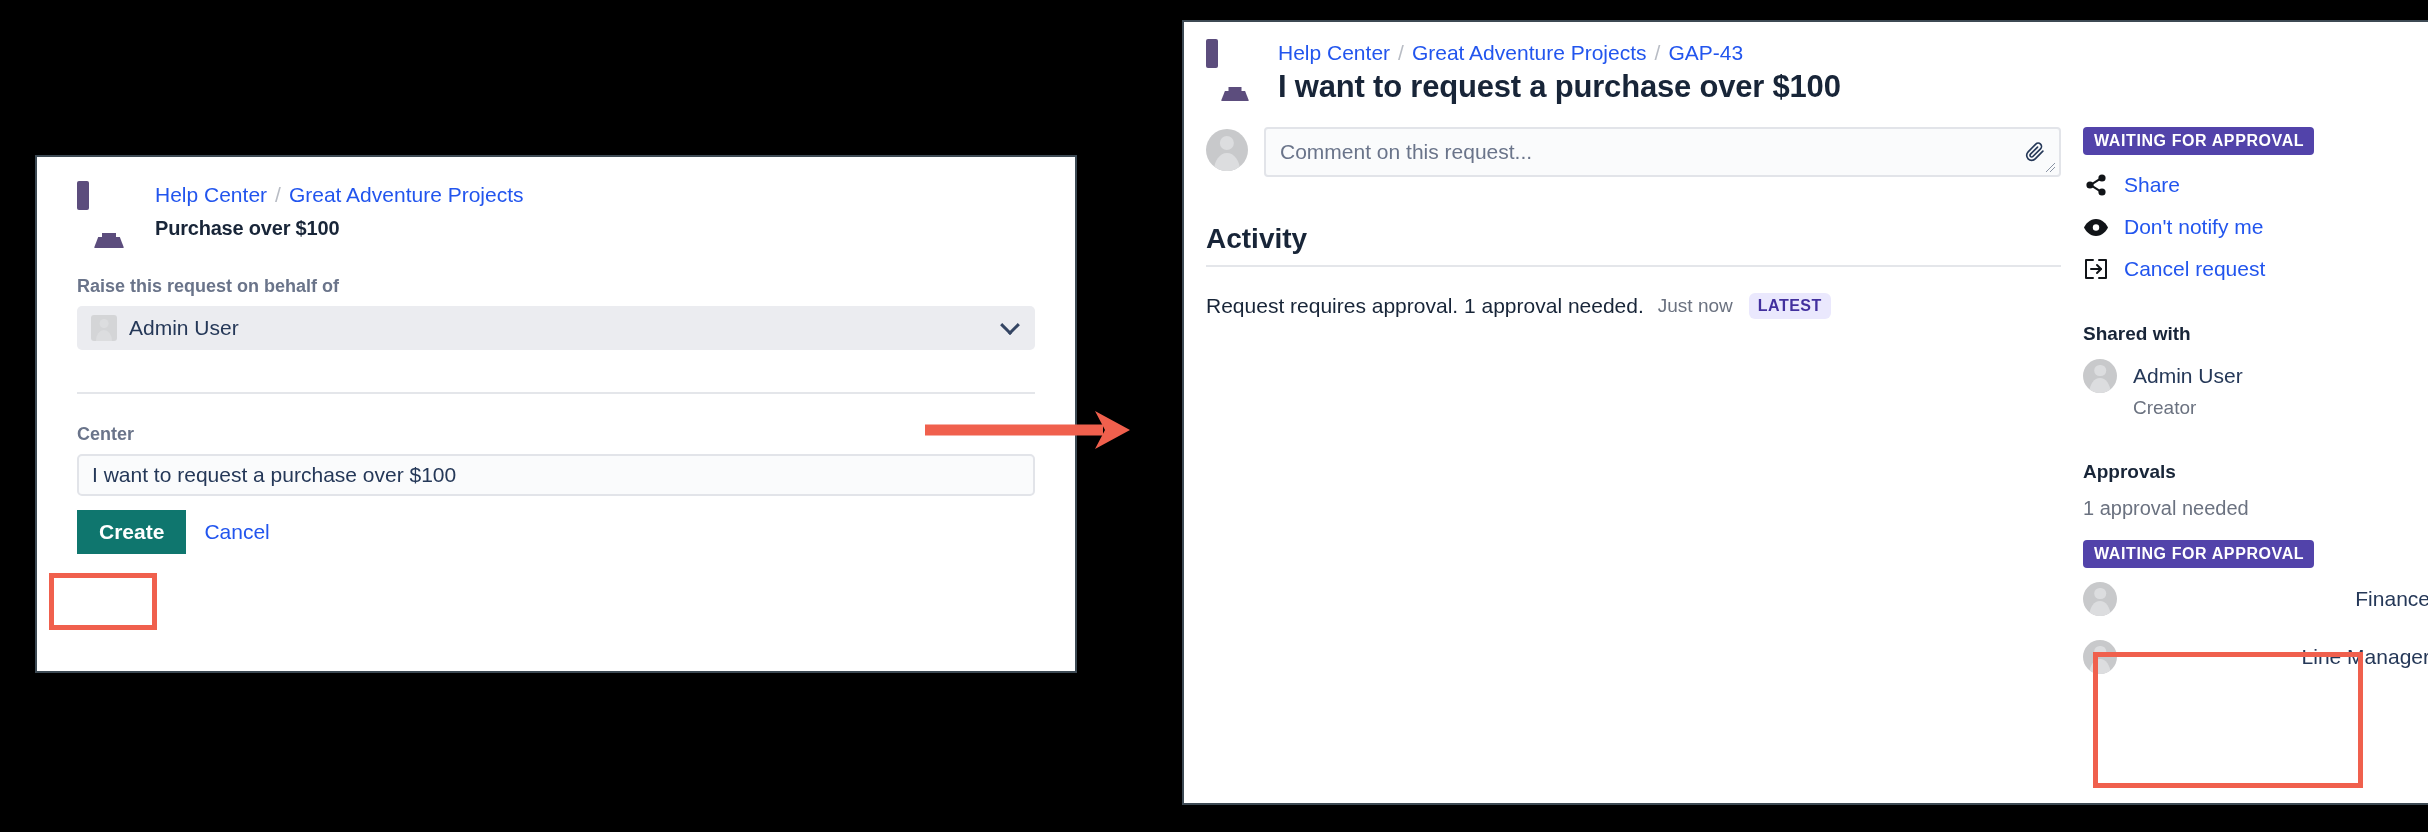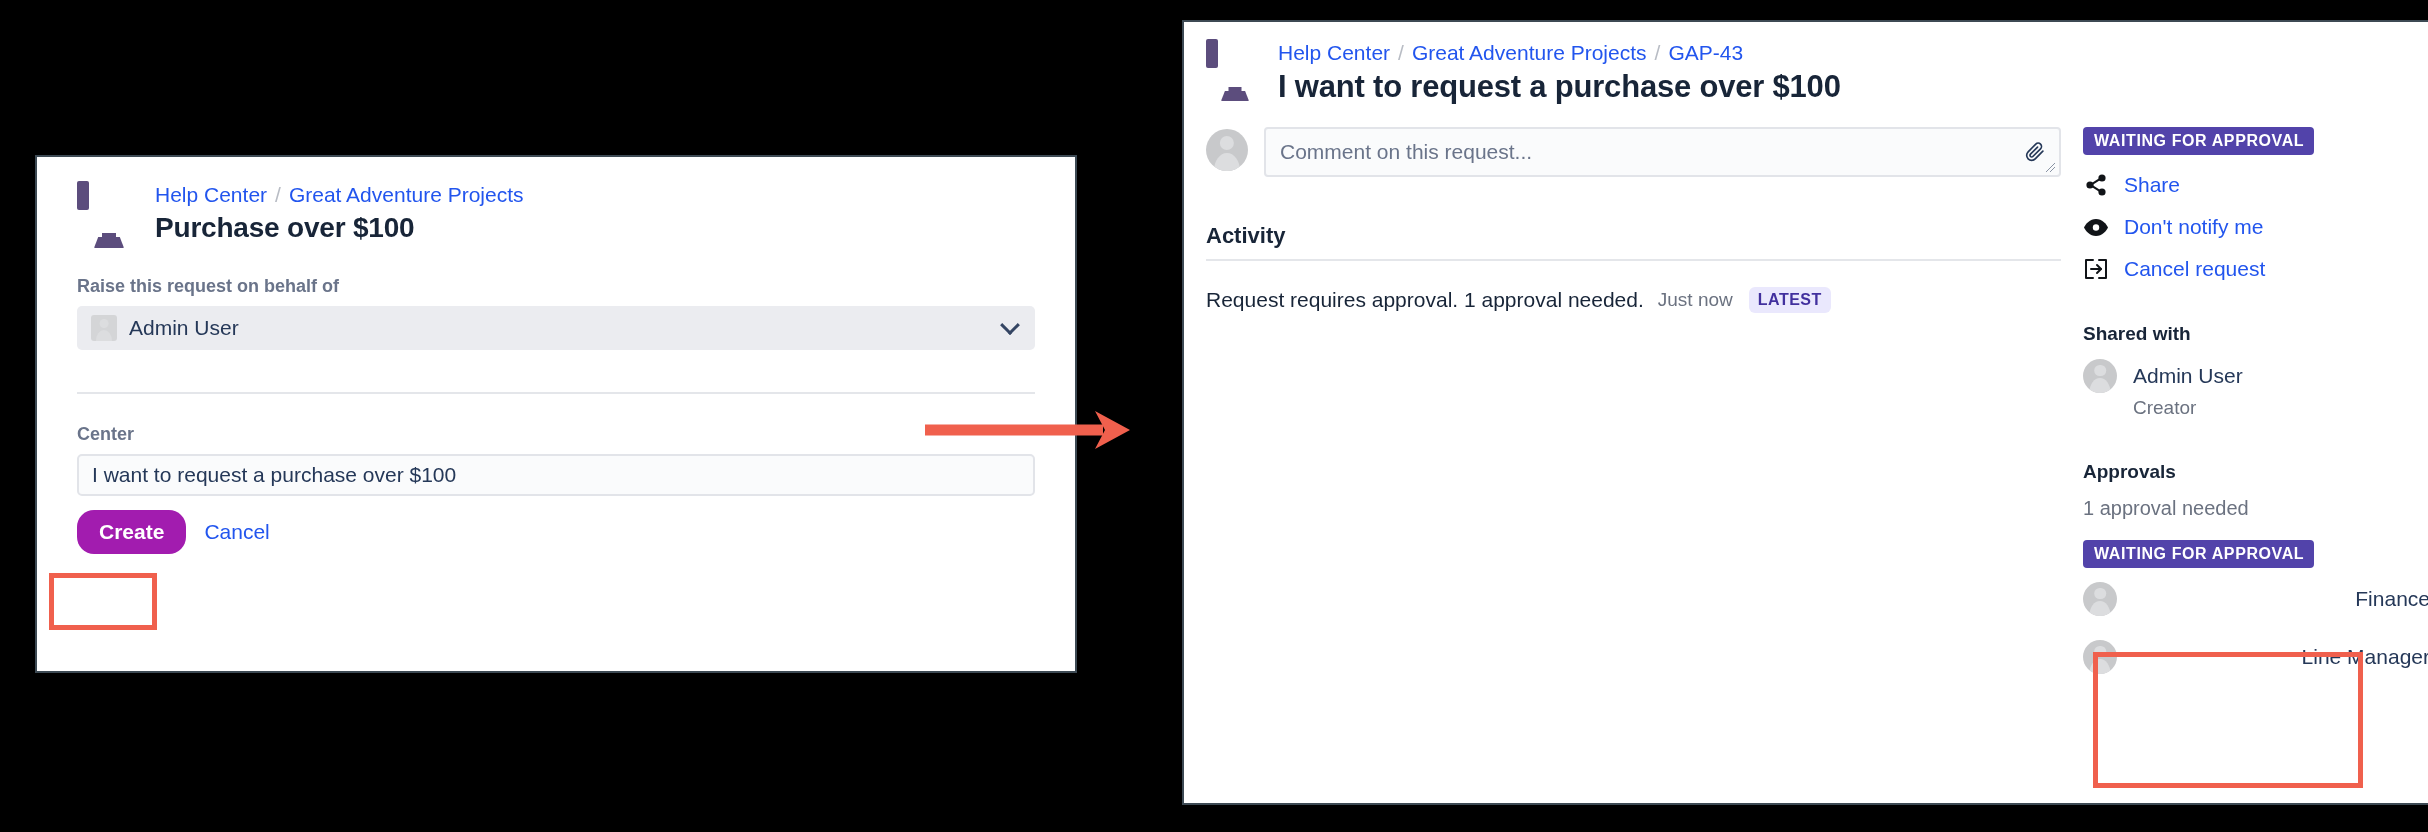--- a/index.html
+++ b/index.html
@@ -111,21 +111,21 @@
   .lp-head .neck { top: 46px; width: 14px; height: 6px; }
   .lp-head .base { top: 50px; width: 30px; height: 11px;
                    clip-path: polygon(14% 0, 86% 0, 100% 100%, 0 100%); }
 
   .lp-crumbs {
     font-size: 21px;
     line-height: 24px;
     margin-bottom: 3px;
   }
   .lp-title {
-    font-size: 28px;
+    font-size: 20px;
     font-weight: bold;
     color: #182538;
     line-height: 36px;
     letter-spacing: -0.2px;
   }
 
   .field-label {
     font-size: 18px;
     font-weight: bold;
     color: #6a748a;
@@ -178,26 +178,26 @@
     box-sizing: border-box;
     cursor: text;
   }
 
   .btn-row {
     display: flex;
     align-items: center;
     margin-top: 14px;
   }
   .btn-primary {
-    background: #a21caf;
+    background: #0f766e;
     color: #ffffff;
     font-size: 21px;
     font-weight: bold;
     border: none;
-    border-radius: 17px;
+    border-radius: 0;
     padding: 10px 22px;
     cursor: pointer;
     font-family: "Liberation Sans", sans-serif;
   }
   .cancel-link {
     font-size: 21px;
     margin-left: 18px;
   }
 
   
@@ -290,21 +290,21 @@
   }
   .resize-grip {
     position: absolute;
     right: 3px;
     bottom: 2px;
     width: 12px;
     height: 12px;
   }
 
   .activity-title {
-    font-size: 22px;
+    font-size: 28px;
     font-weight: bold;
     color: #182538;
     margin-top: 46px;
     margin-bottom: 10px;
   }
   .activity-rule {
     height: 2px;
     background: #e4e6ea;
   }
   .activity-item {

